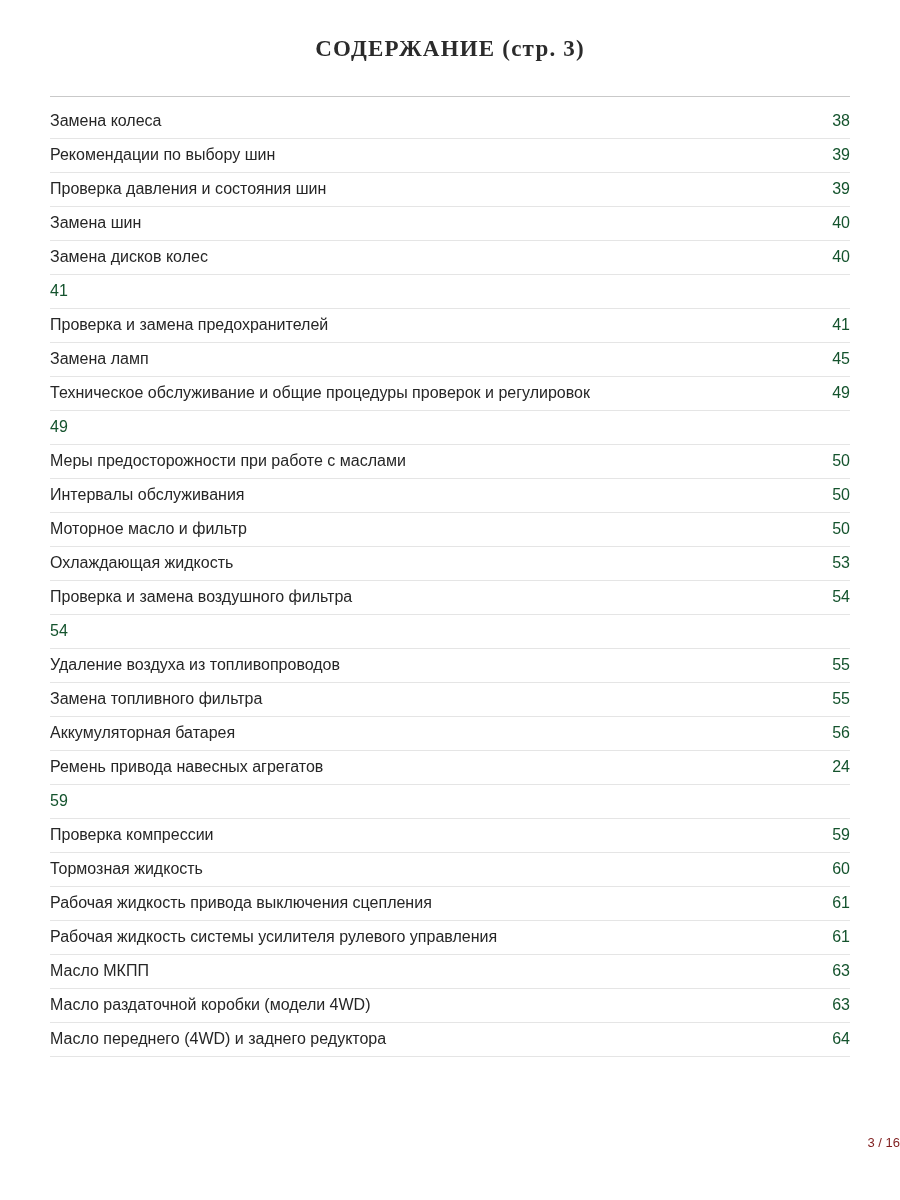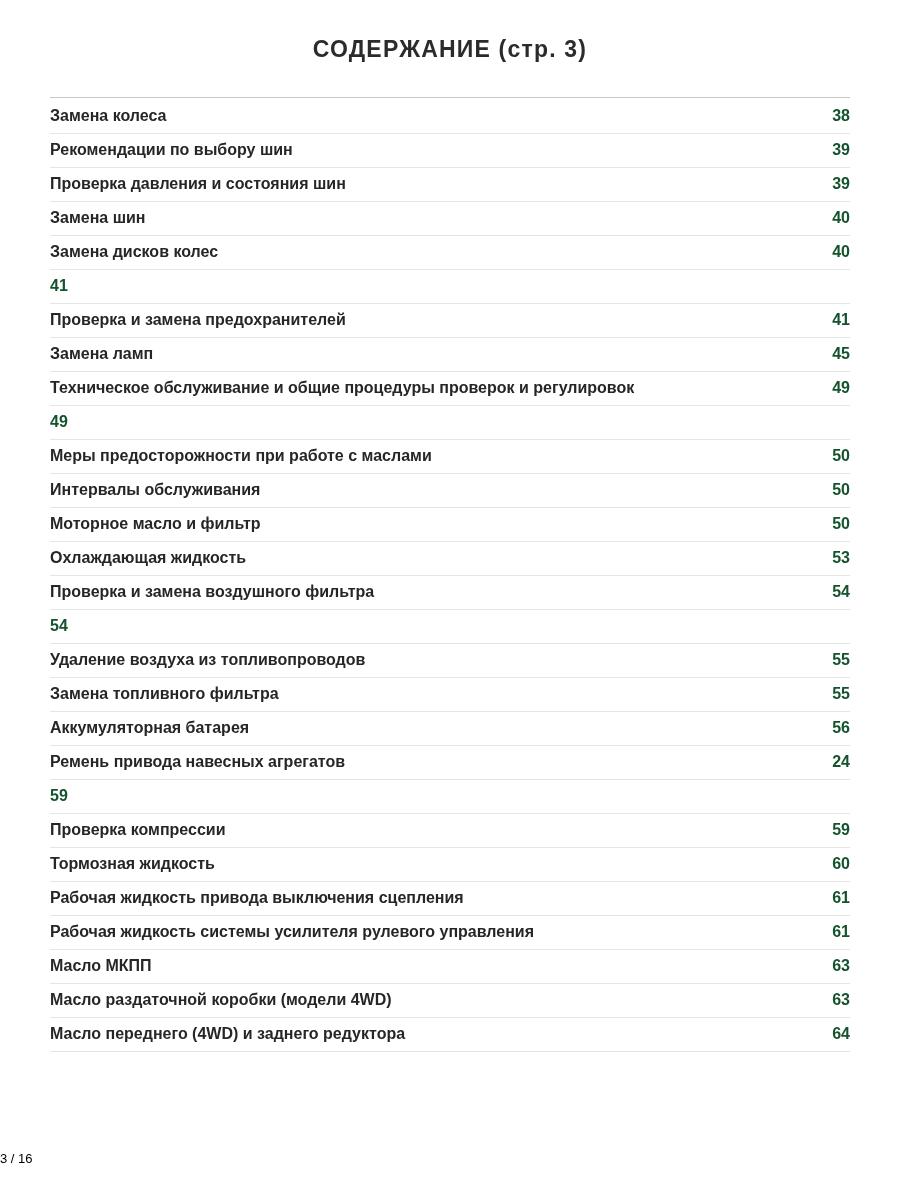--- a/index.html
+++ b/index.html
@@ -17,27 +17,28 @@
     height: 1200px;
     padding: 36px 50px 0 50px;
   }
   .toc-title {
     margin: 0 0 34px 0;
     text-align: center;
     font-size: 23px;
     font-weight: bold;
     letter-spacing: 1.2px;
     color: #2b2b2b;
+    font-family: Liberation Serif, serif;
   }
   .head-rule {
     border: none;
     border-top: 1px solid #c9c9c9;
     margin: 0;
   }
-  .toc-list { margin-top: 2px; font-weight: bold; }
+  .toc-list { margin-top: 8px; }
   .toc-row {
     display: flex;
     justify-content: space-between;
     align-items: baseline;
     padding: 7px 0 8px 0;
     border-bottom: 1px solid #e5e5e5;
     cursor: pointer;
   }
   .toc-label {
     font-size: 16px;
@@ -46,24 +47,24 @@
   }
   .toc-page {
     font-size: 16px;
     color: #14532d;
     flex: none;
   }
   .footer {
     position: absolute;
     left: 0;
     right: 0;
-    bottom: 34px;
-    text-align: left;
+    bottom: 50px;
+    text-align: right;
     font-size: 13px;
-    color: #000000;
+    color: #7f1d1d;
   }
 </style>
 </head>
 <body>
 
 <div class="page">
   <h1 class="toc-title">СОДЕРЖАНИЕ (стр. 3)</h1>
   <hr class="head-rule">
   <div class="toc-list">
       <div class="toc-row">

